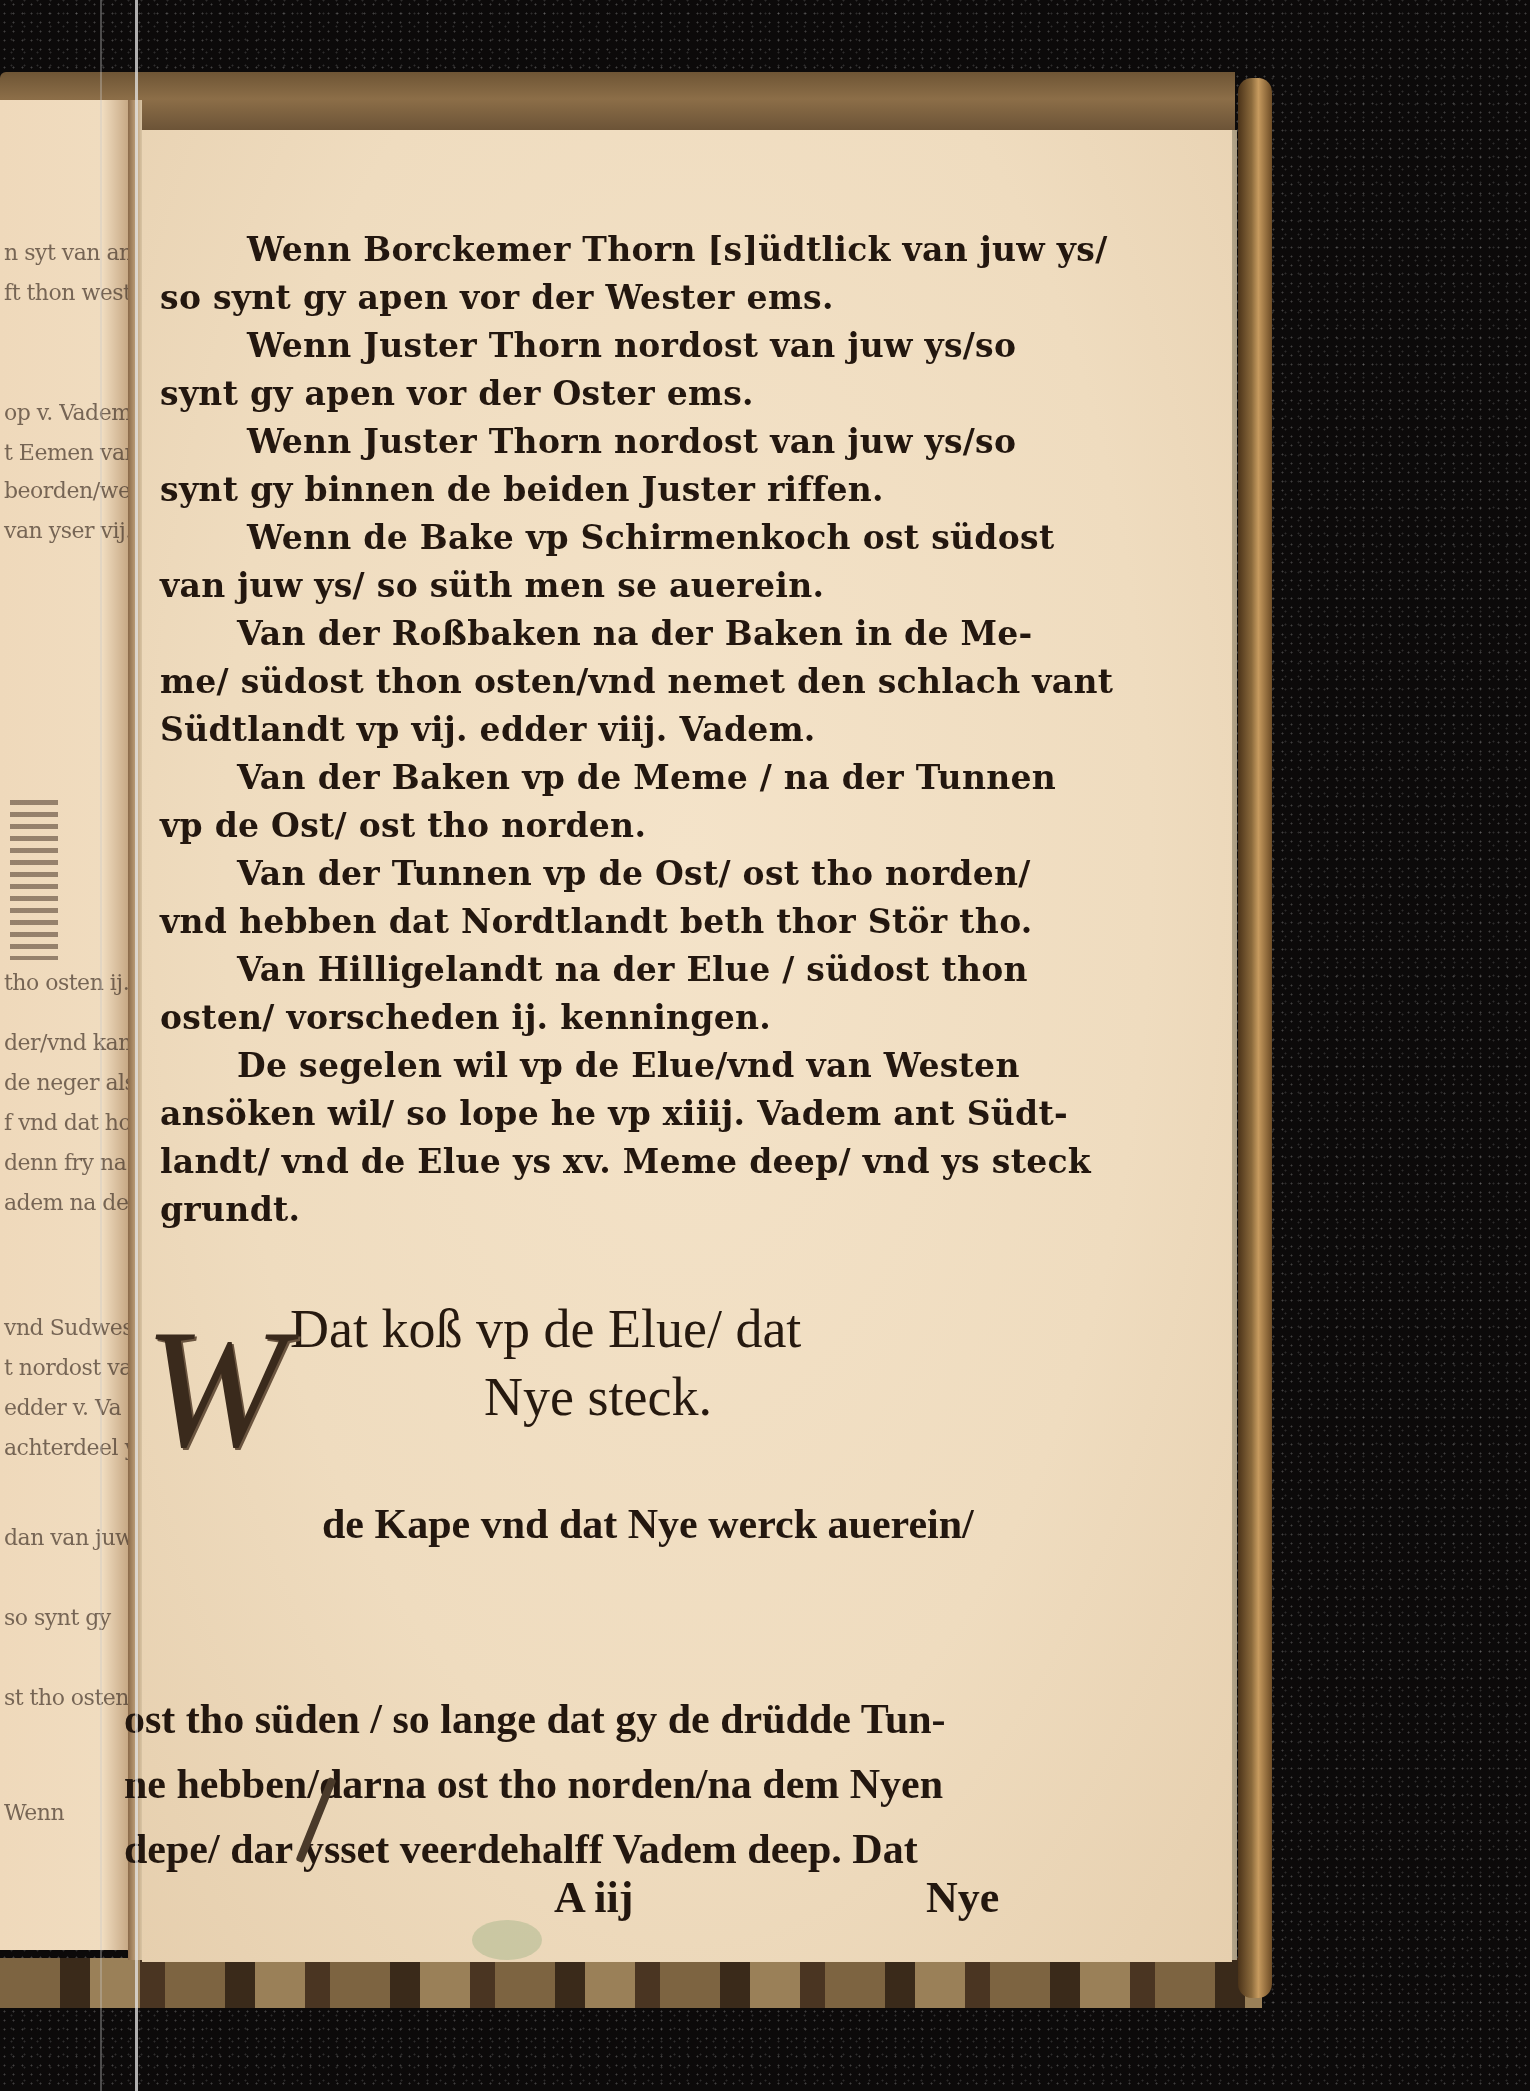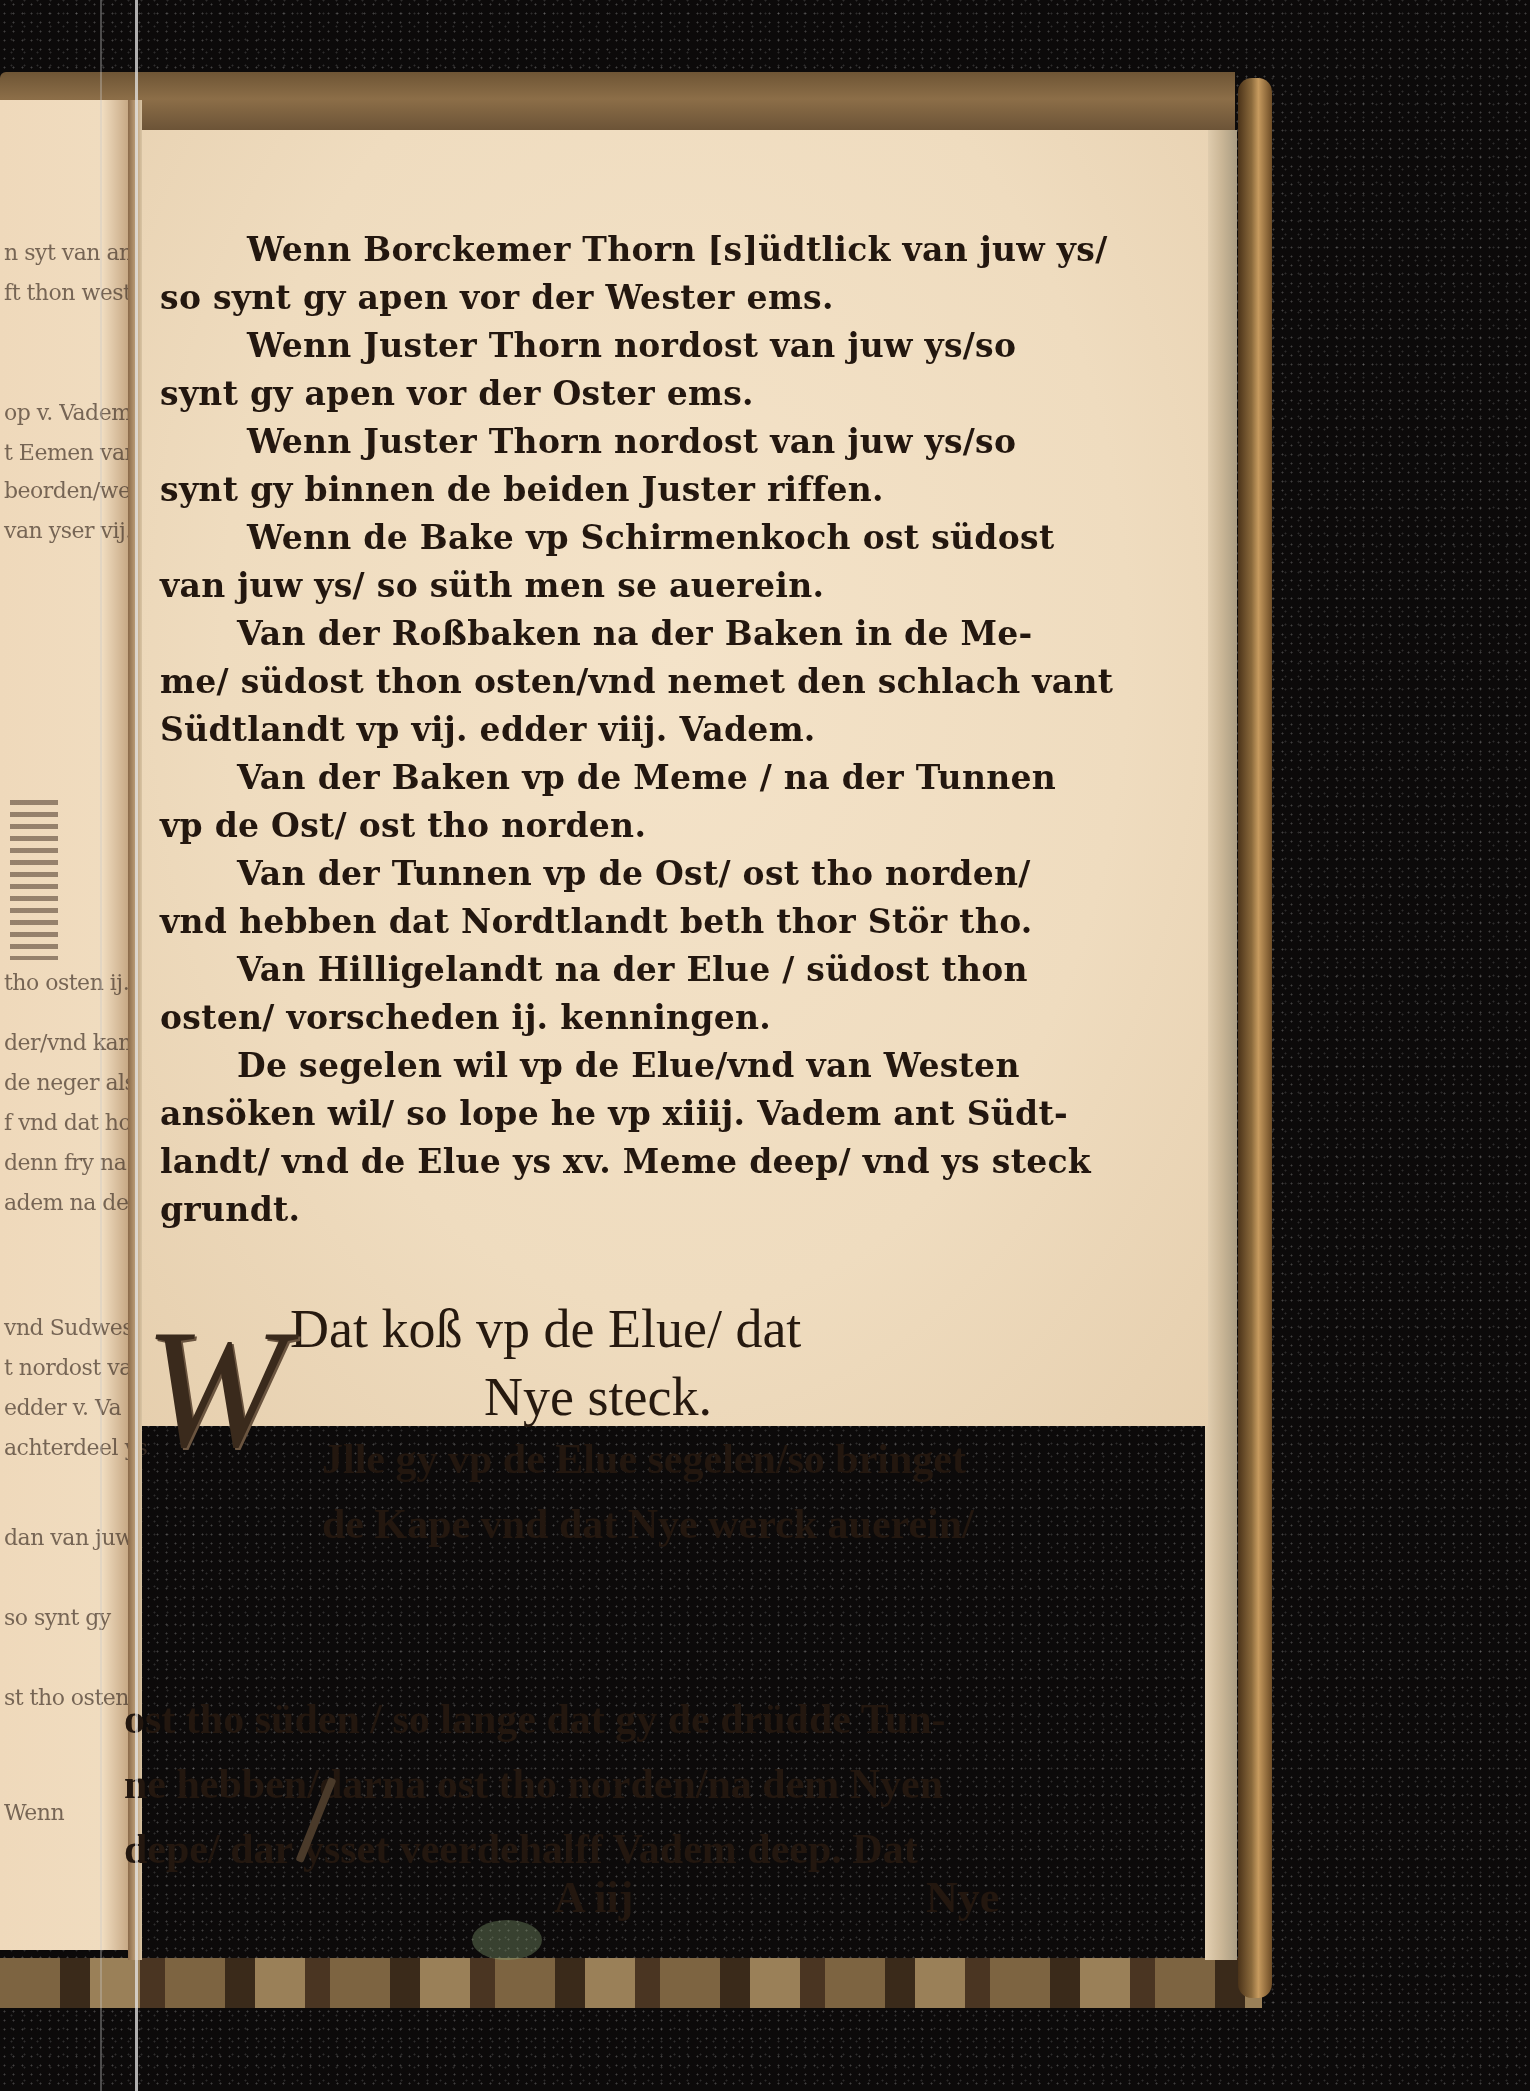--- a/index.html
+++ b/index.html
@@ -25,23 +25,23 @@
     background:linear-gradient(90deg,#efd9bb 0%,#f0dcbf 80%,#c7a985 100%);}
   .left-line{position:absolute;left:4px;font-size:22px;color:rgba(70,55,45,.72);
     white-space:nowrap;letter-spacing:-.5px;}
   .left-illus{position:absolute;left:10px;top:700px;width:48px;height:160px;
     background:repeating-linear-gradient(180deg,rgba(90,70,55,.6) 0 5px,transparent 5px 12px);}
   .gutter{position:absolute;left:128px;top:100px;width:14px;height:1860px;
     background:linear-gradient(90deg,#8a6a4a,#b99a74,#d8c4a4);}
   .glass-line{position:absolute;left:135px;top:0;width:3px;height:2091px;background:rgba(230,230,230,.75);}
   .glass-line2{position:absolute;left:100px;top:0;width:2px;height:2091px;background:rgba(200,200,200,.35);}
   
-  .page{position:absolute;left:142px;top:130px;width:1066px;height:1296px;
+  .page{position:absolute;left:142px;top:130px;width:1066px;height:1832px;
     background:radial-gradient(ellipse at 50% 40%,#f4e3c9 0%,#efdcbf 60%,#e6cfae 100%);
-    color:#1e140e;}
+    color:#1e140e;padding-left:24px;}
   .text{position:absolute;left:0;top:0;}
   .ln{position:absolute;white-space:nowrap;font-size:33px;font-weight:bold;letter-spacing:.3px;
       font-family:"DejaVu Serif",serif;color:#23170f;}
   .heading{position:absolute;white-space:nowrap;font-size:54px;color:#26190f;
       font-family:"Liberation Serif",serif;margin-top:18px;}
   .body2{position:absolute;white-space:nowrap;font-size:42px;color:#23170f;
       font-family:"Liberation Serif",serif;font-weight:bold;}
   .initial{position:absolute;left:-12px;top:1178px;width:170px;height:170px;
     font-family:"Liberation Serif",serif;font-size:170px;line-height:160px;color:#3a2a1c;
     font-style:italic;text-align:center;
@@ -118,21 +118,20 @@
     <div class="ln" style="left:95px;top:916px">De segelen wil vp de Elue/vnd van Westen</div>
     <div class="ln" style="left:18px;top:964px">ansöken wil/ so lope he vp xiiij. Vadem ant Südt-</div>
     <div class="ln" style="left:18px;top:1012px">landt/ vnd de Elue ys xv. Meme deep/ vnd ys steck</div>
     <div class="ln" style="left:18px;top:1060px">grundt.</div>
   </div>
 
   <div class="heading" style="left:148px;top:1150px">Dat koß vp de Elue/ dat</div>
   <div class="heading" style="left:342px;top:1218px">Nye steck.</div>
 
   <div class="initial">W</div>
-  <div class="body2" style="left:180px;top:1305px">Jlle gy vp de Elue segelen/so bringet</div>
   <div class="body2" style="left:180px;top:1370px">de Kape vnd dat Nye werck auerein/</div>
   <div class="body2" style="left:-18px;top:1565px">ost tho süden / so lange dat gy de drüdde Tun-</div>
   <div class="body2" style="left:-18px;top:1630px">ne hebben/darna ost tho norden/na dem Nyen</div>
   <div class="body2" style="left:-18px;top:1695px">depe/ dar ysset veerdehalff Vadem deep.  Dat</div>
 
   <div class="sig" style="left:412px;top:1742px">A iij</div>
   <div class="sig" style="left:784px;top:1742px">Nye</div>
 
   <div class="pencil"></div>
   <div class="stain"></div>

